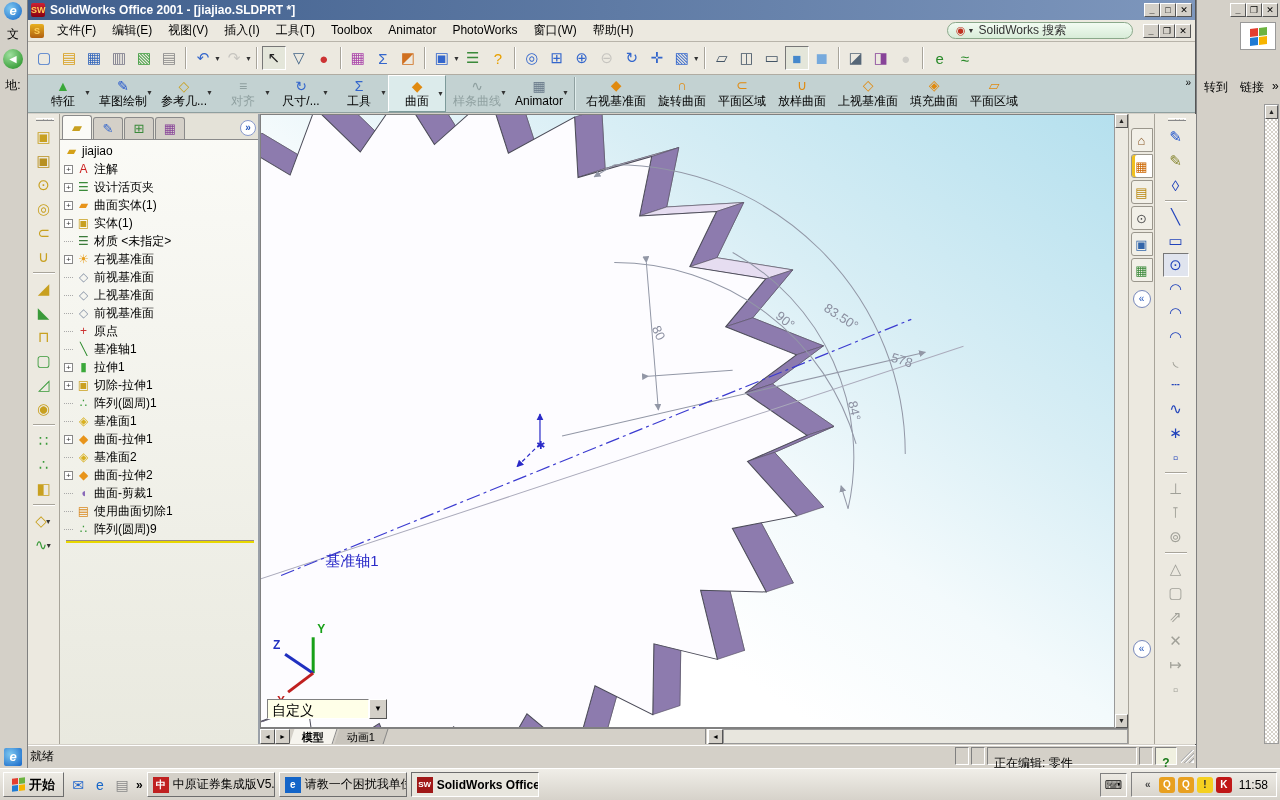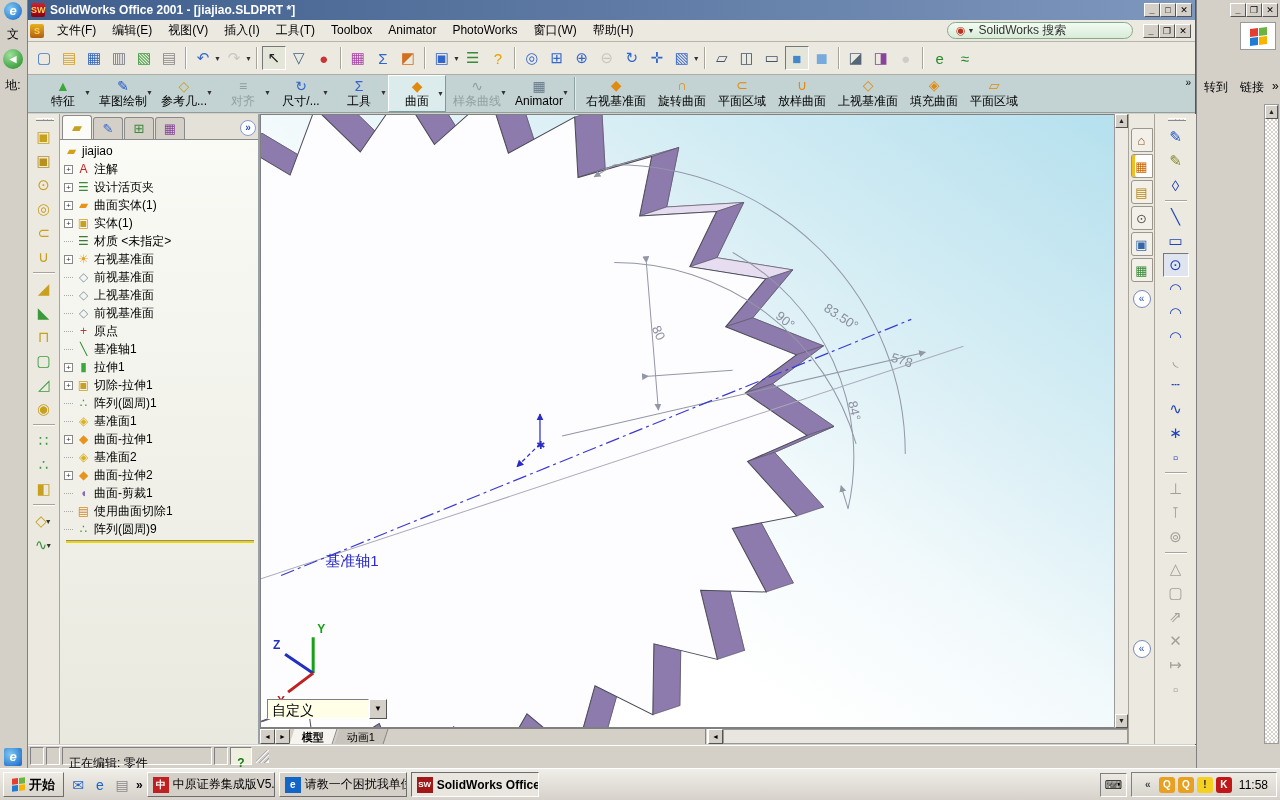--- a/index.html
+++ b/index.html
@@ -612,20 +612,21 @@
           <div class="vtbi" style="color: rgb(160, 160, 152);">△</div>
           <div class="vtbi" style="color: rgb(160, 160, 152);">▢</div>
           <div class="vtbi" style="color: rgb(160, 160, 152);">⇗</div>
           <div class="vtbi" style="color: rgb(160, 160, 152);">✕</div>
           <div class="vtbi" style="color: rgb(160, 160, 152);">↦</div>
           <div class="vtbi" style="color: rgb(160, 160, 152);">▫</div>
         </div>
     </div>
 
     <div id="statusbar">
+      <span id="sb-ready">就绪</span>
       <span class="sb-panel sb-mini"></span>
         <span class="sb-panel sb-mini"></span>
       <span class="sb-panel" style="width:150px;">正在编辑: 零件</span>
       <span class="sb-panel sb-mini"></span>
       <span class="sb-panel" id="sb-help">?</span>
       <span class="grip"></span>
     </div>
   </div>
 
   <div id="taskbar">

